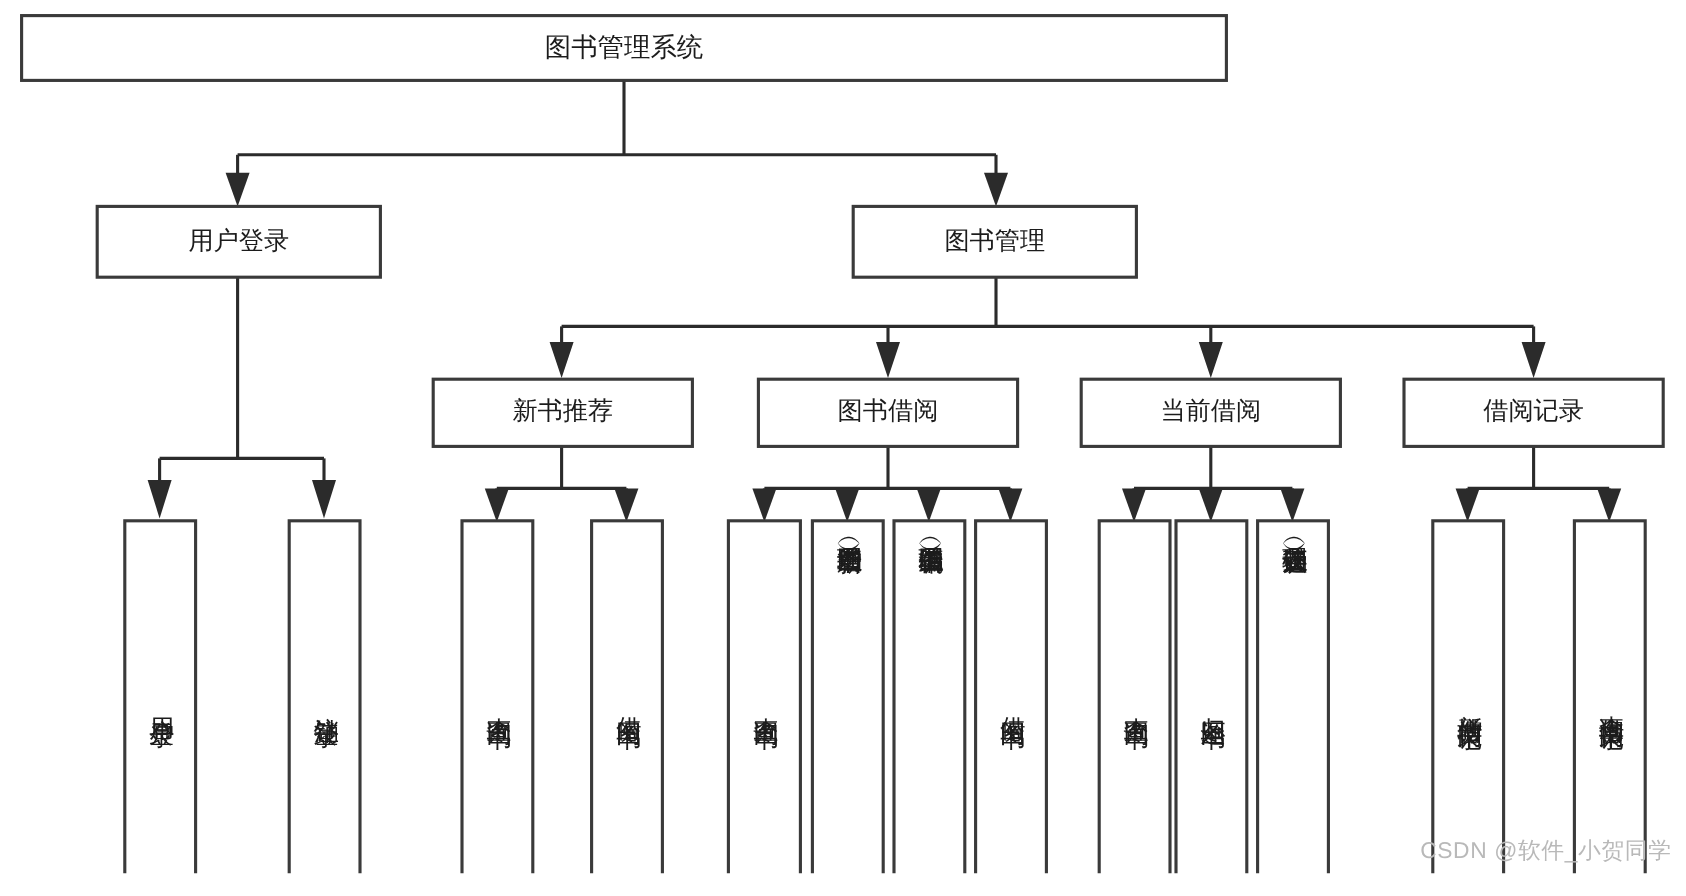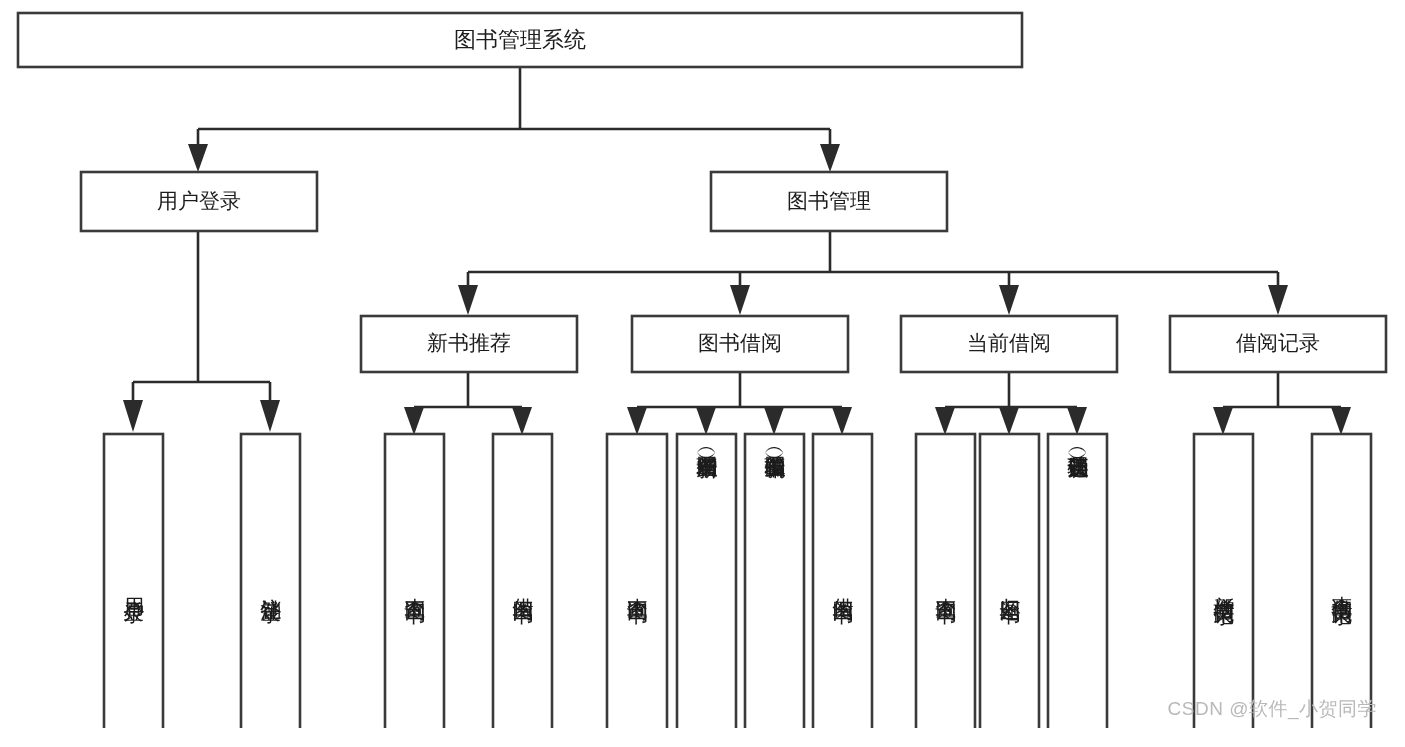--- a/index.html
+++ b/index.html
@@ -66,21 +66,21 @@
     text-orientation: upright;
     font-family: "Liberation Sans", "DejaVu Sans", sans-serif;
     font-size: 21px;
     line-height: 1.28;
     letter-spacing: 2px;
     color: #1c1c1c;
     white-space: nowrap;
   }
   .watermark {
     position: absolute;
-    right: 28px;
+    right: 12px;
     bottom: 6px;
     font-family: "Liberation Sans", "DejaVu Sans", sans-serif;
     font-size: 19px;
     color: #b9b9b9;
     letter-spacing: 0.5px;
     white-space: nowrap;
     pointer-events: none;
   }
 </style>
 </head>

